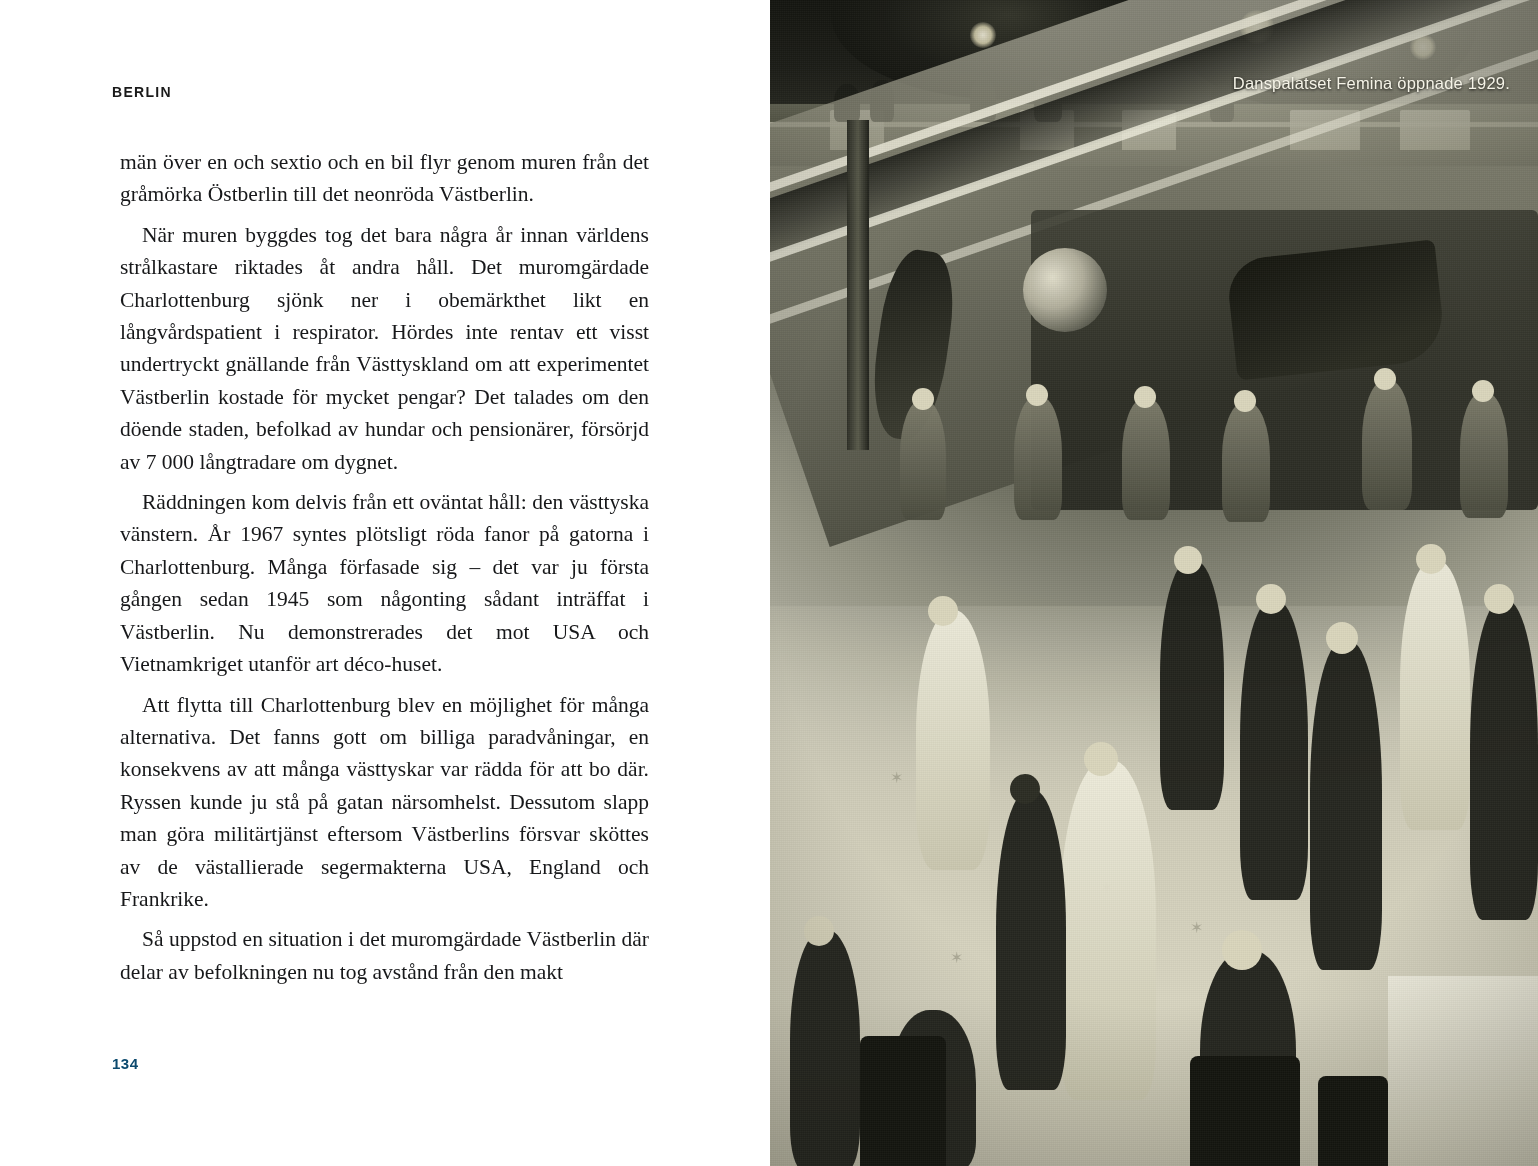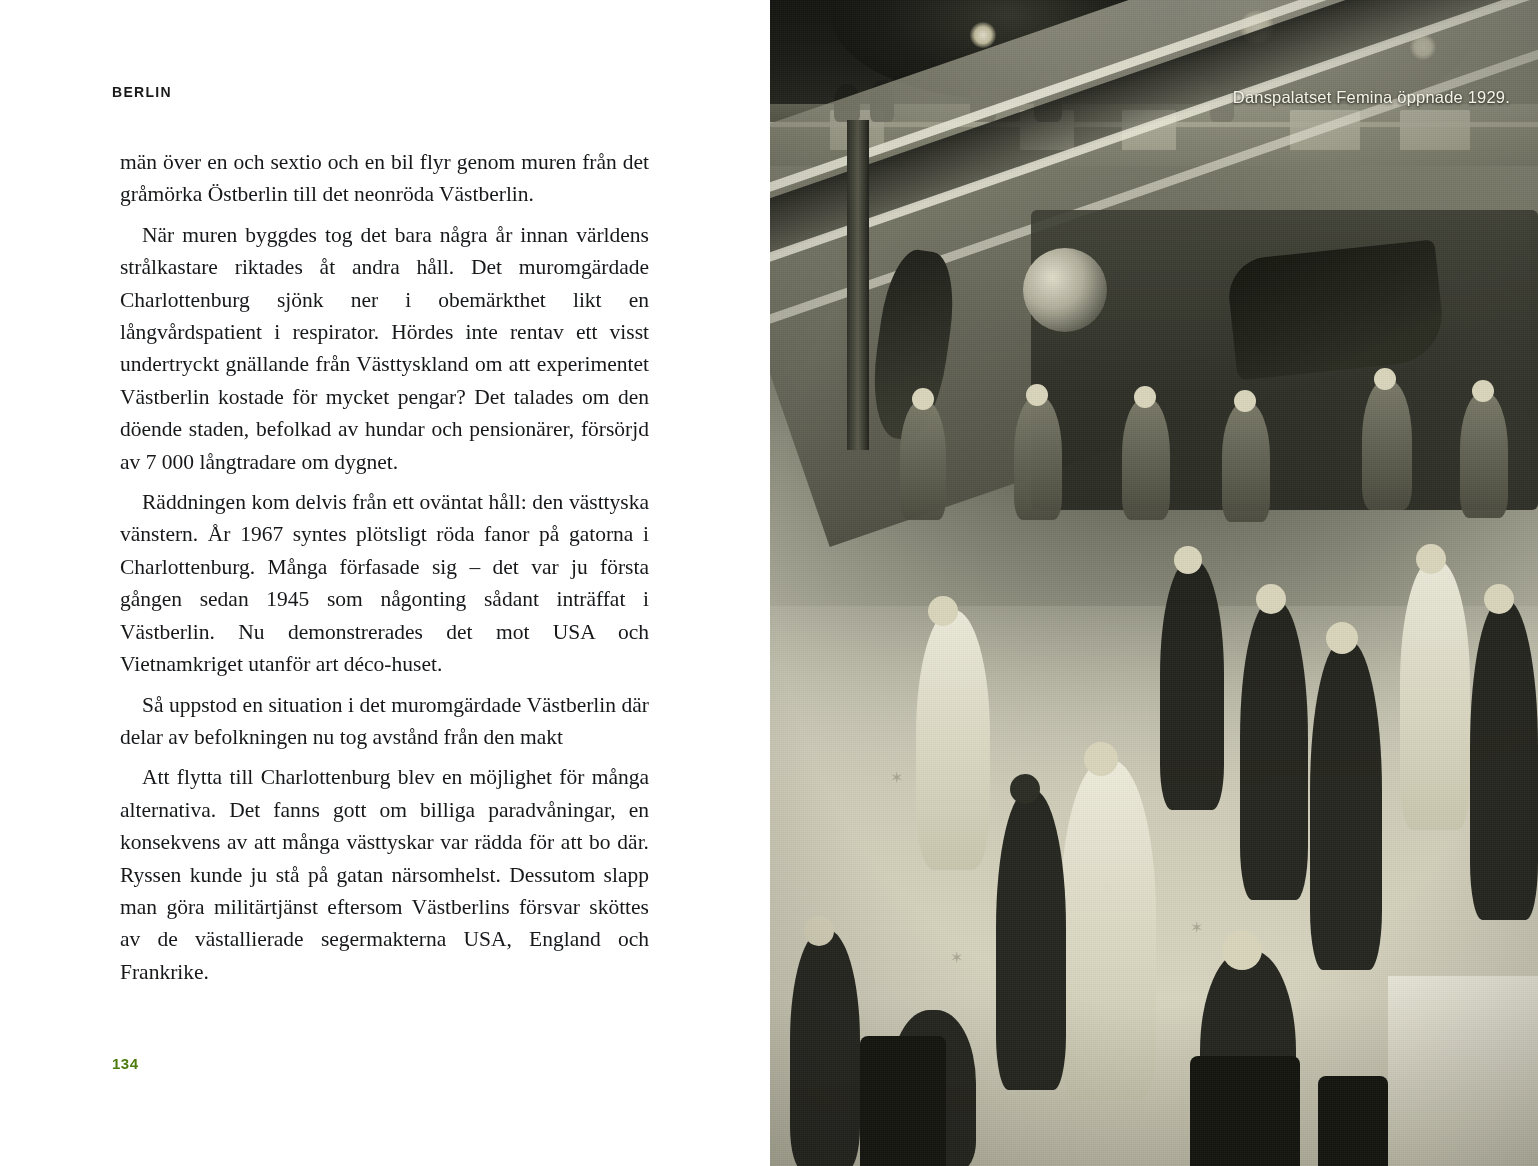--- a/index.html
+++ b/index.html
@@ -53,21 +53,21 @@
   .body-col p.indent {
     text-indent: 22px;
   }
   .folio {
     position: absolute;
     left: 112px;
     top: 1055px;
     font-family: "Liberation Sans", sans-serif;
     font-size: 15px;
     font-weight: 700;
-    color: #4d7c0f;
+    color: #0c4a6e;
     letter-spacing: 0.5px;
   }
 
   
   .page-right {
     position: absolute;
     left: 770px;
     top: 0;
     width: 768px;
     height: 1166px;
@@ -283,21 +283,21 @@
     background-image:
       repeating-linear-gradient(0deg, rgba(255,255,255,.022) 0 1px, rgba(0,0,0,.022) 1px 2px),
       repeating-linear-gradient(90deg, rgba(255,255,255,.018) 0 1px, rgba(0,0,0,.018) 1px 2px);
     pointer-events: none;
     opacity: .8;
   }
 
   .photo-caption {
     position: absolute;
     right: 28px;
-    top: 88px;
+    top: 74px;
     font-family: "Liberation Sans", sans-serif;
     font-size: 16.5px;
     letter-spacing: .2px;
     color: #f5f3e7;
     text-shadow: 0 1px 3px rgba(0,0,0,.85);
     white-space: nowrap;
   }
 </style>
 </head>
 <body>
@@ -305,22 +305,22 @@
 <div class="spread">
 
   <div class="page-left">
 
     <div class="running-head">BERLIN</div>
 
     <div class="body-col">
       <p>män över en och sextio och en bil flyr genom muren från det gråmörka Östberlin till det neonröda Västberlin.</p>
       <p class="indent">När muren byggdes tog det bara några år innan världens strålkastare riktades åt andra håll. Det muromgärdade Charlottenburg sjönk ner i obemärkthet likt en långvårdspatient i respirator. Hördes inte rentav ett visst undertryckt gnällande från Västtyskland om att experimentet Västberlin kostade för mycket pengar? Det talades om den döende staden, befolkad av hundar och pensionärer, försörjd av 7 000 långtradare om dygnet.</p>
       <p class="indent">Räddningen kom delvis från ett oväntat håll: den västtyska vänstern. År 1967 syntes plötsligt röda fanor på gatorna i Charlottenburg. Många förfasade sig – det var ju första gången sedan 1945 som någonting sådant inträffat i Västberlin. Nu demonstrerades det mot USA och Vietnamkriget utanför art déco-huset.</p>
+      <p class="indent">Att flytta till Charlottenburg blev en möjlighet för många alternativa. Det fanns gott om billiga paradvåningar, en konsekvens av att många västtyskar var rädda för att bo där. Ryssen kunde ju stå på gatan närsomhelst. Dessutom slapp man göra militärtjänst eftersom Västberlins försvar sköttes av de västallierade segermakterna USA, England och Frankrike.</p>
       <p class="indent">Så uppstod en situation i det muromgärdade Västberlin där delar av befolkningen nu tog avstånd från den makt</p>
-      <p class="indent">Att flytta till Charlottenburg blev en möjlighet för många alternativa. Det fanns gott om billiga paradvåningar, en konsekvens av att många västtyskar var rädda för att bo där. Ryssen kunde ju stå på gatan närsomhelst. Dessutom slapp man göra militärtjänst eftersom Västberlins försvar sköttes av de västallierade segermakterna USA, England och Frankrike.</p>
     </div>
 
     <div class="folio">134</div>
   </div>
 
   <div class="page-right">
     <div class="photo">
 
       <div class="ceiling"></div>
       <div class="ceiling-arc"></div>

